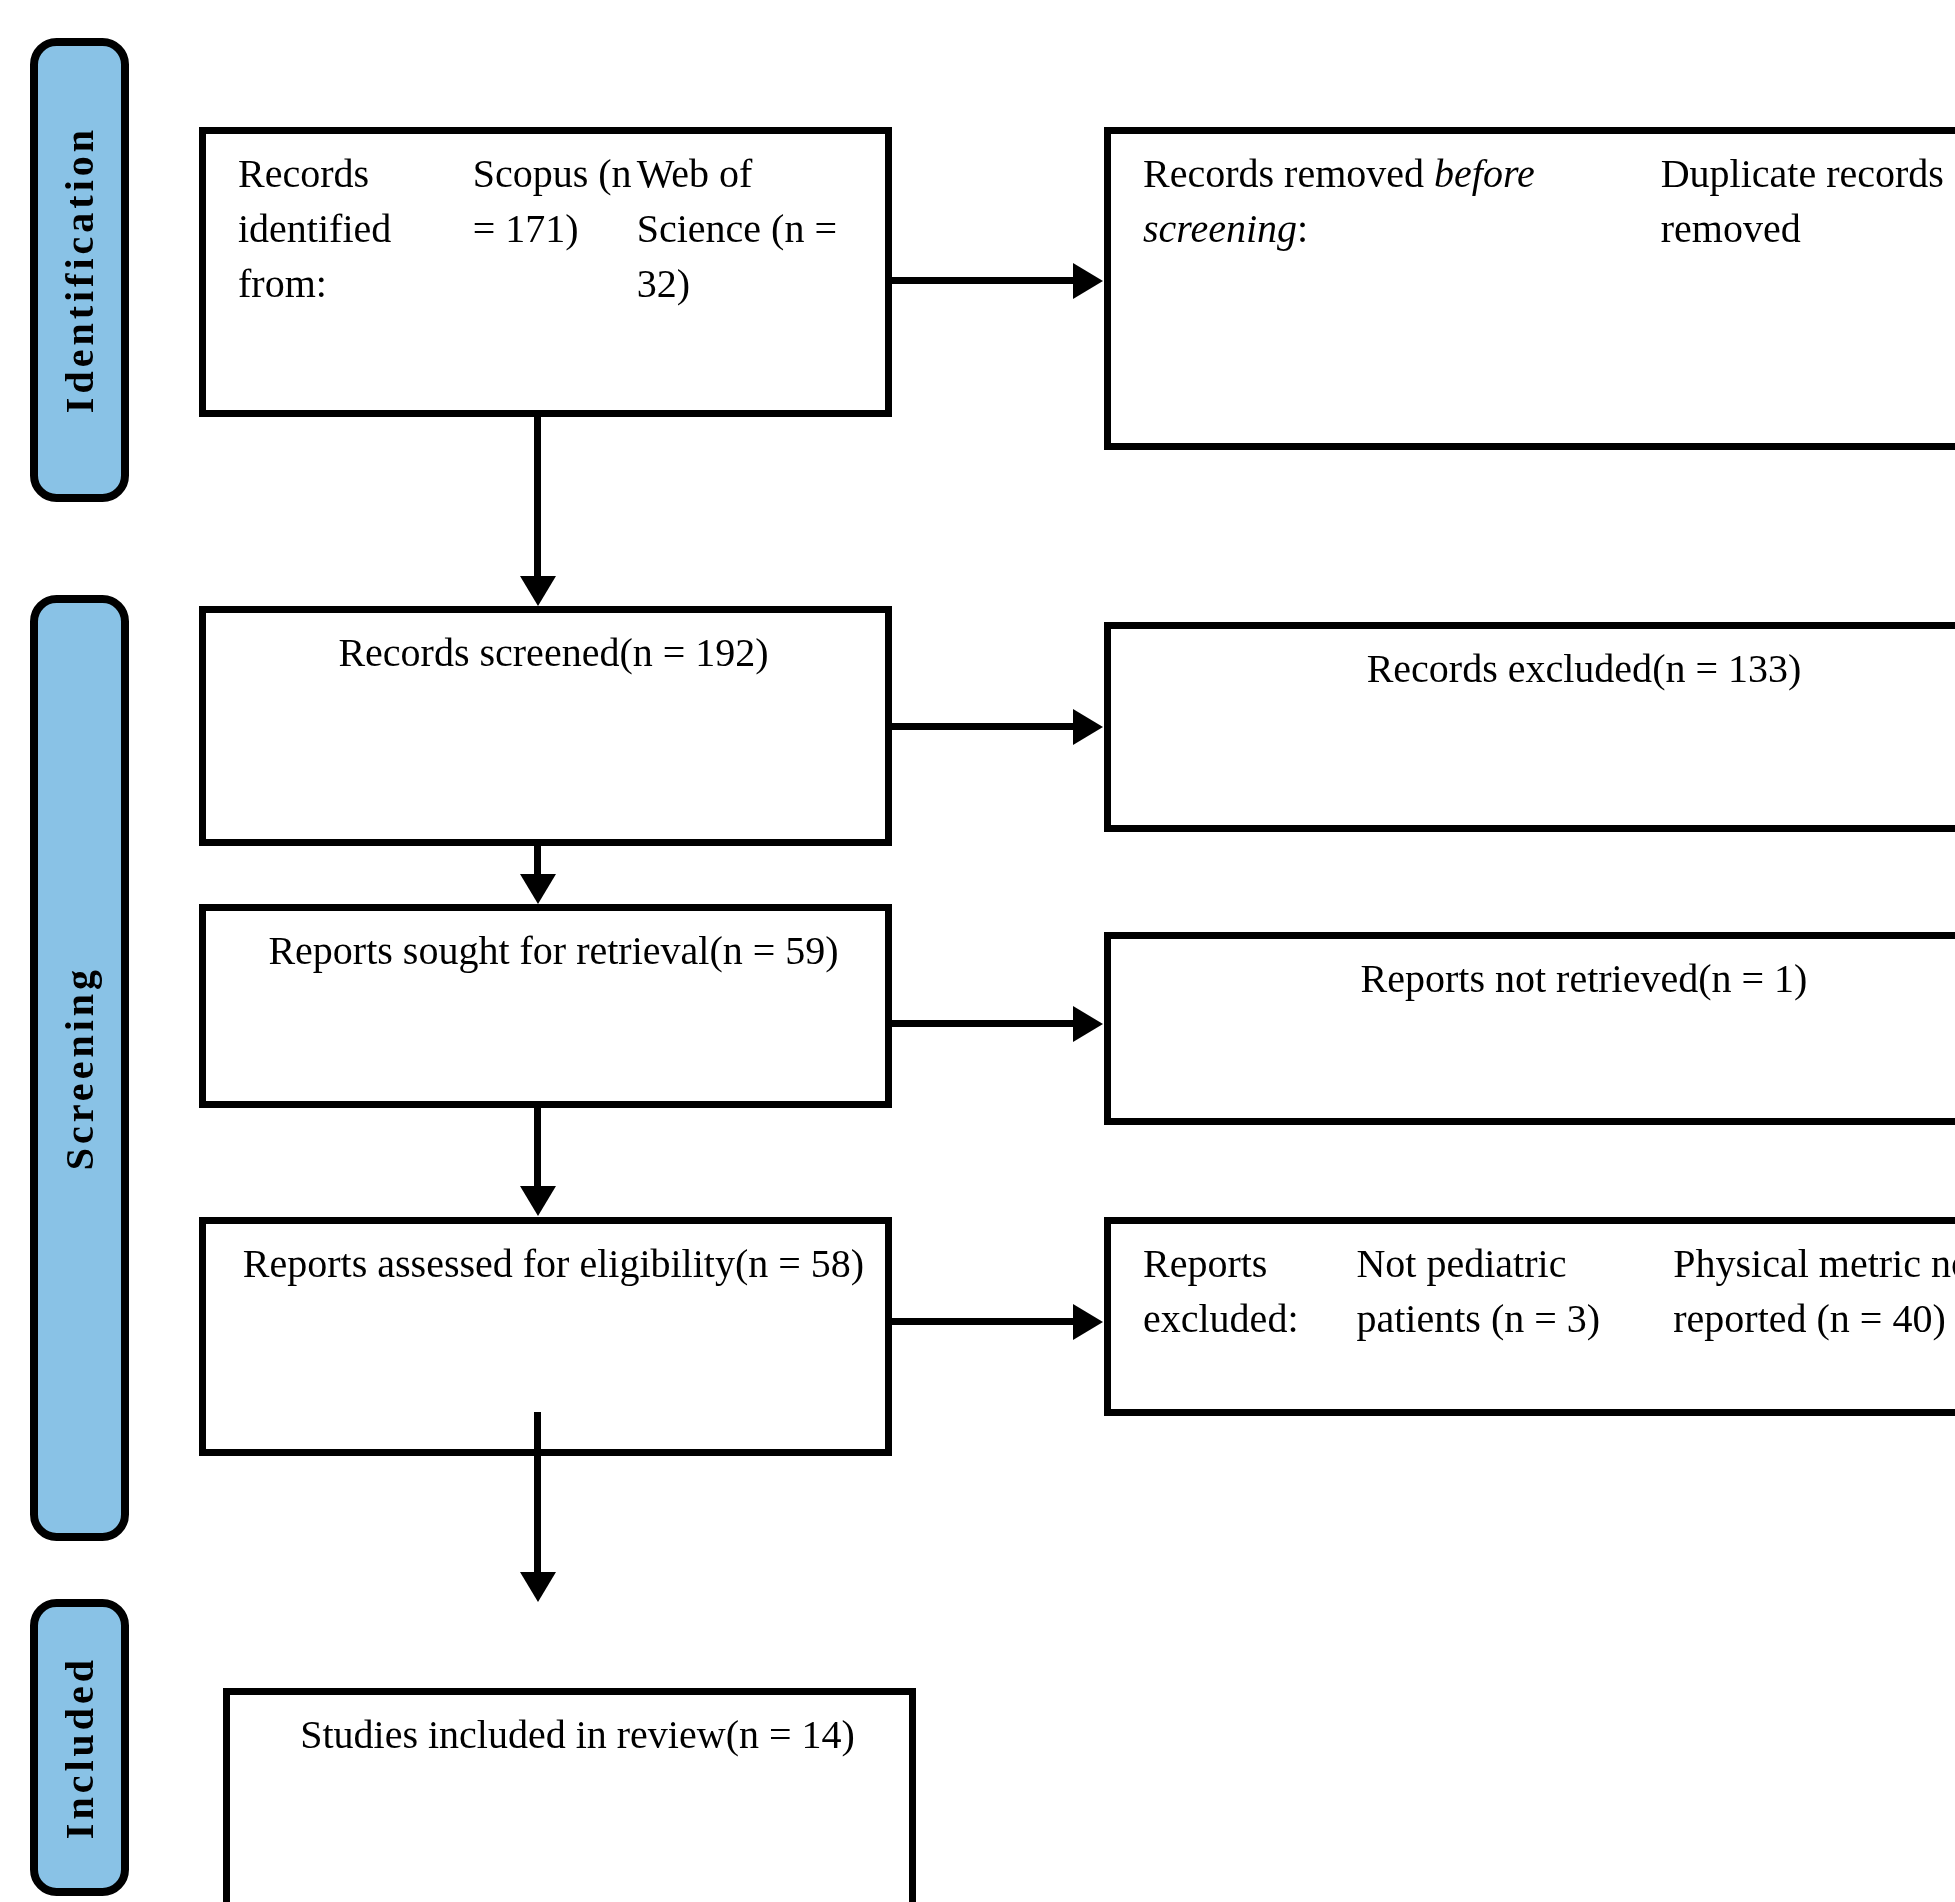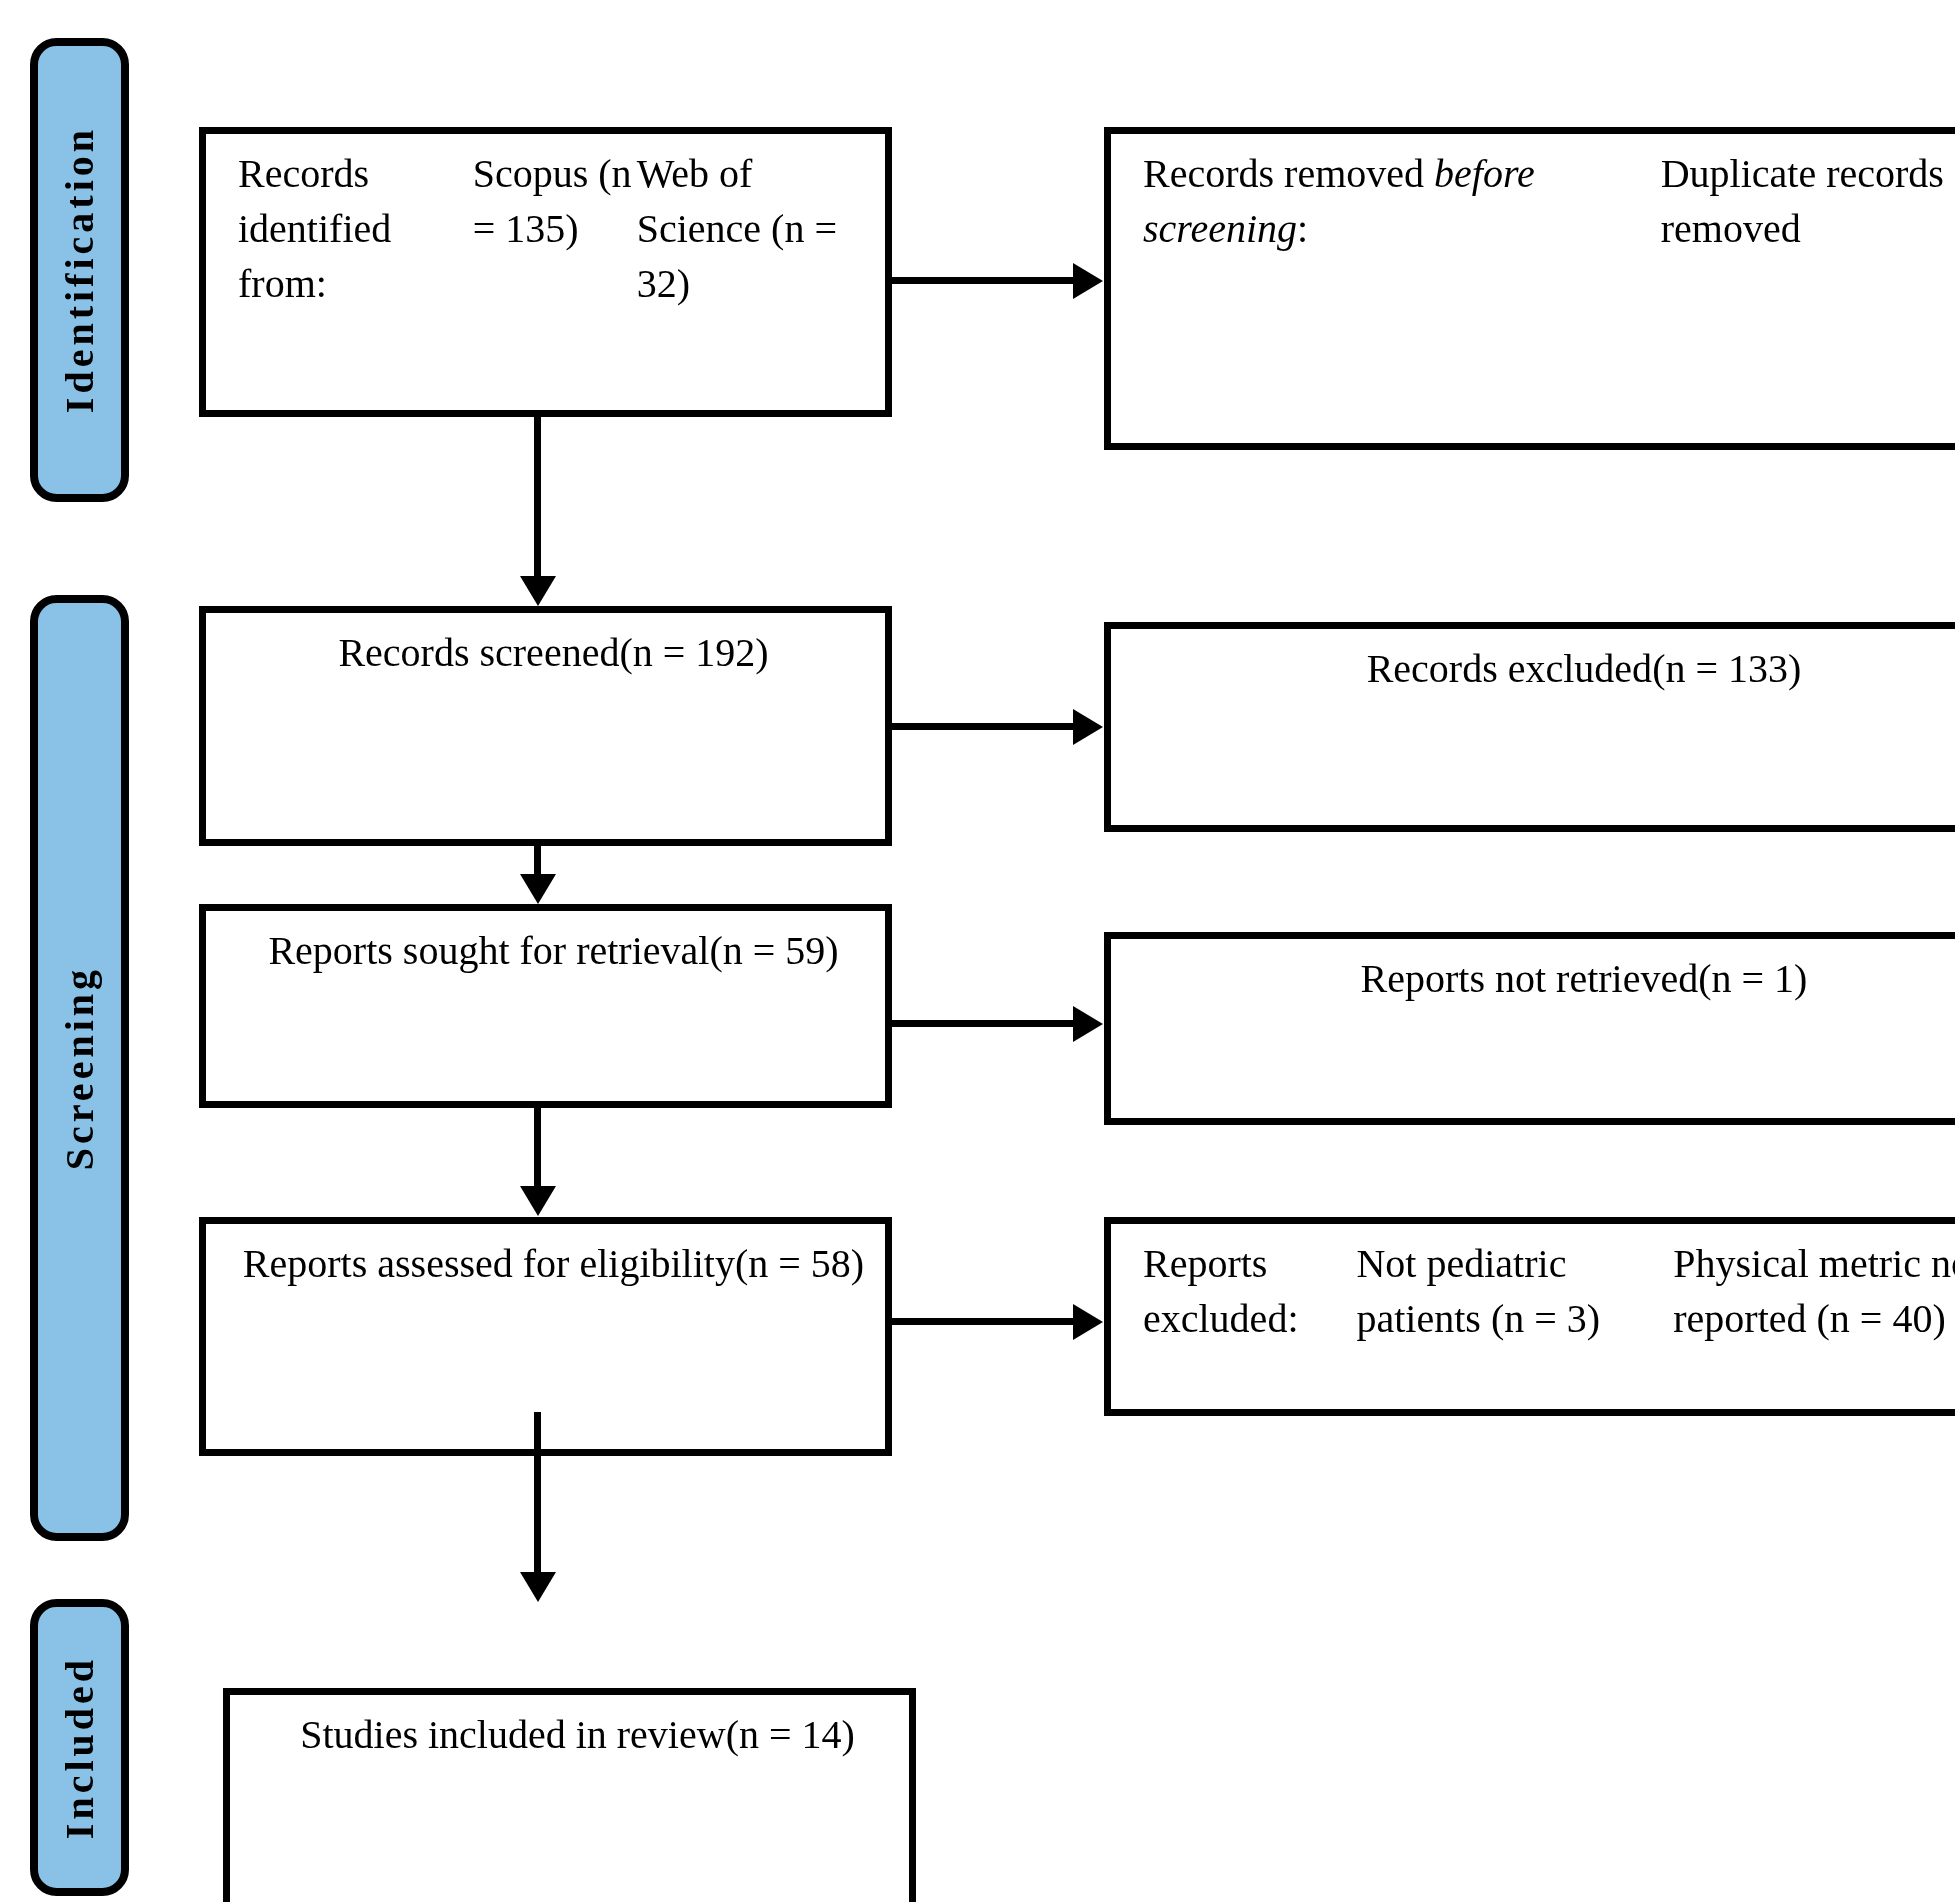--- a/index.html
+++ b/index.html
@@ -104,21 +104,21 @@
 <div class="stage-tab" id="tab-screening">
   <span class="vtext">Screening</span>
 </div>
 <div class="stage-tab" id="tab-included">
   <span class="vtext">Included</span>
 </div>
 
 <div class="flow-box col-left" id="box-identified">
   <div class="line">Records identified from:</div>
   <div class="line"></div>
-  <div class="line">Scopus (n = 135)</div>
+  <div class="line">Scopus (n = 171)</div>
   <div class="line">Web of Science (n = 32)</div>
 </div>
 
 <div class="flow-box col-right" id="box-removed">
   <div class="line"><span>Records removed </span><span class="em">before screening</span><span>:</span></div>
   <div class="line indent">Duplicate records removed</div>
 </div>
 
 <div class="flow-box col-left" id="box-screened">
   <div class="line">Records screened</div>

